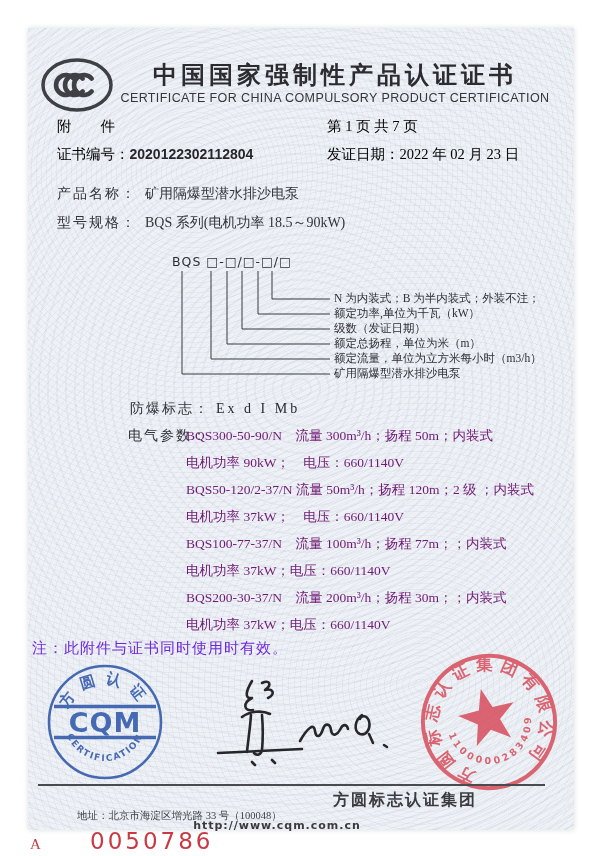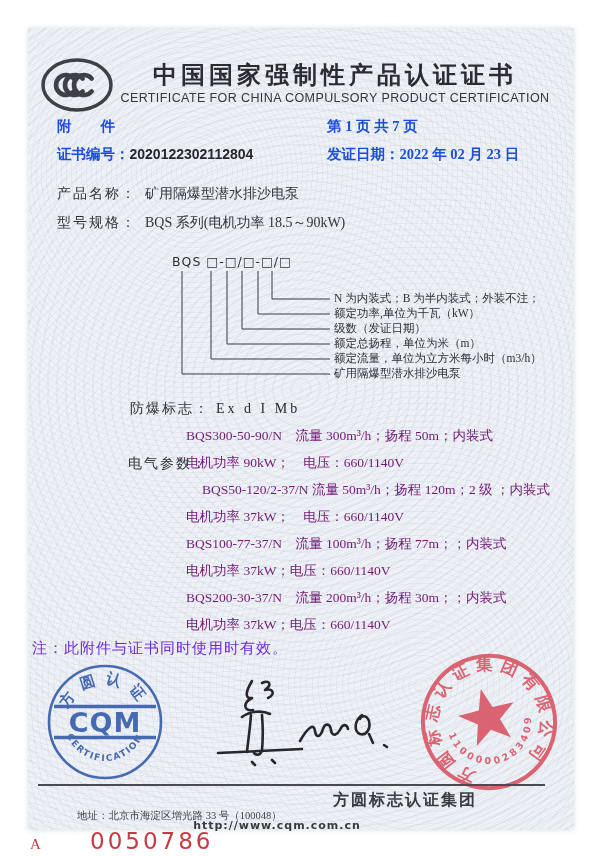--- a/index.html
+++ b/index.html
@@ -14,23 +14,23 @@
     background-color:#eef1f5;
     background-image:
       repeating-radial-gradient(circle at 30% 18%, rgba(140,160,190,0.10) 0px, rgba(140,160,190,0.10) 1px, transparent 1px, transparent 5px),
       repeating-radial-gradient(circle at 72% 82%, rgba(140,160,190,0.10) 0px, rgba(140,160,190,0.10) 1px, transparent 1px, transparent 6px),
       repeating-radial-gradient(circle at 50% 45%, rgba(120,140,170,0.07) 0px, rgba(120,140,170,0.07) 2px, transparent 2px, transparent 9px);
     box-shadow:0 0 5px rgba(60,70,90,0.18);
   }
   .abs{position:absolute;line-height:1.15;color:#26262c;}
   .title-cn{font-size:24px;font-weight:600;letter-spacing:4px;color:#2b2b31;text-align:center;}
   .title-en{font-family:"Liberation Sans","DejaVu Sans",sans-serif;font-size:12.5px;letter-spacing:0.4px;color:#35353b;text-align:center;}
-  .row-label{font-size:14.5px;font-weight:700;color:#1d4ed8;}
+  .row-label{font-size:14.5px;font-weight:400;color:#000000;}
   .mono-num{font-family:"Liberation Sans","DejaVu Sans",sans-serif;font-weight:700;font-size:14px;}
-  .soft{font-size:14px;color:#33333a;margin-top:28px;}
+  .soft{font-size:14px;color:#33333a;}
   .diag-code{font-family:"DejaVu Sans",sans-serif;font-size:12.5px;letter-spacing:1px;color:#2e2e35;}
   .diag-label{font-size:11.5px;color:#2e2e35;}
   .elec-line{font-size:13.5px;color:#701a75;white-space:nowrap;}
   .note{font-size:15px;color:#6d28d9;letter-spacing:1px;}
   .footer-org{font-size:16px;font-weight:700;letter-spacing:2px;color:#3a3a40;text-align:right;}
   .footer-addr{font-size:10.5px;color:#3f3f46;text-align:left;}
   .footer-web{font-family:"DejaVu Sans",sans-serif;font-size:11px;font-weight:700;letter-spacing:1px;color:#3a3a40;text-align:center;}
   .serial-a{font-size:15px;color:#c43b44;font-family:"Liberation Serif",serif;}
   .serial-num{font-family:"DejaVu Sans",sans-serif;font-size:23px;color:#c83943;letter-spacing:3px;}
   svg{display:block;}
@@ -86,21 +86,21 @@
   <div class="abs diag-label" style="left:334px;top:352px;">额定流量，单位为立方米每小时（m3/h）</div>
   <div class="abs diag-label" style="left:334px;top:367px;">矿用隔爆型潜水排沙电泵</div>
 
   <div class="abs" style="left:130px;top:399px;">
     <span class="soft" style="letter-spacing:2px;">防爆标志：</span><span style="font-size:14px;letter-spacing:3px;margin-left:6px;color:#2a2a31;">Ex d I  Mb</span>
   </div>
 
   <div class="abs soft" style="left:128px;top:428px;letter-spacing:2px;">电气参数：</div>
   <div class="abs elec-line" style="left:186px;top:428px;">BQS300-50-90/N　流量 300m³/h；扬程 50m；内装式</div>
   <div class="abs elec-line" style="left:186px;top:455px;">电机功率 90kW；　电压：660/1140V</div>
-  <div class="abs elec-line" style="left:186px;top:482px;margin-left:16px;">BQS50-120/2-37/N 流量 50m³/h；扬程 120m；2 级 ；内装式</div>
+  <div class="abs elec-line" style="left:186px;top:482px;">BQS50-120/2-37/N 流量 50m³/h；扬程 120m；2 级 ；内装式</div>
   <div class="abs elec-line" style="left:186px;top:509px;">电机功率 37kW；　电压：660/1140V</div>
   <div class="abs elec-line" style="left:186px;top:536px;">BQS100-77-37/N　流量 100m³/h；扬程 77m；；内装式</div>
   <div class="abs elec-line" style="left:186px;top:563px;">电机功率 37kW；电压：660/1140V</div>
   <div class="abs elec-line" style="left:186px;top:590px;">BQS200-30-37/N　流量 200m³/h；扬程 30m；；内装式</div>
   <div class="abs elec-line" style="left:186px;top:617px;">电机功率 37kW；电压：660/1140V</div>
 
   <div class="abs note" style="left:32px;top:640px;">注：此附件与证书同时使用时有效。</div>
 
   <svg class="abs" style="left:45px;top:662px;opacity:.93;" width="120" height="120" viewBox="0 0 120 120">
     <defs>

